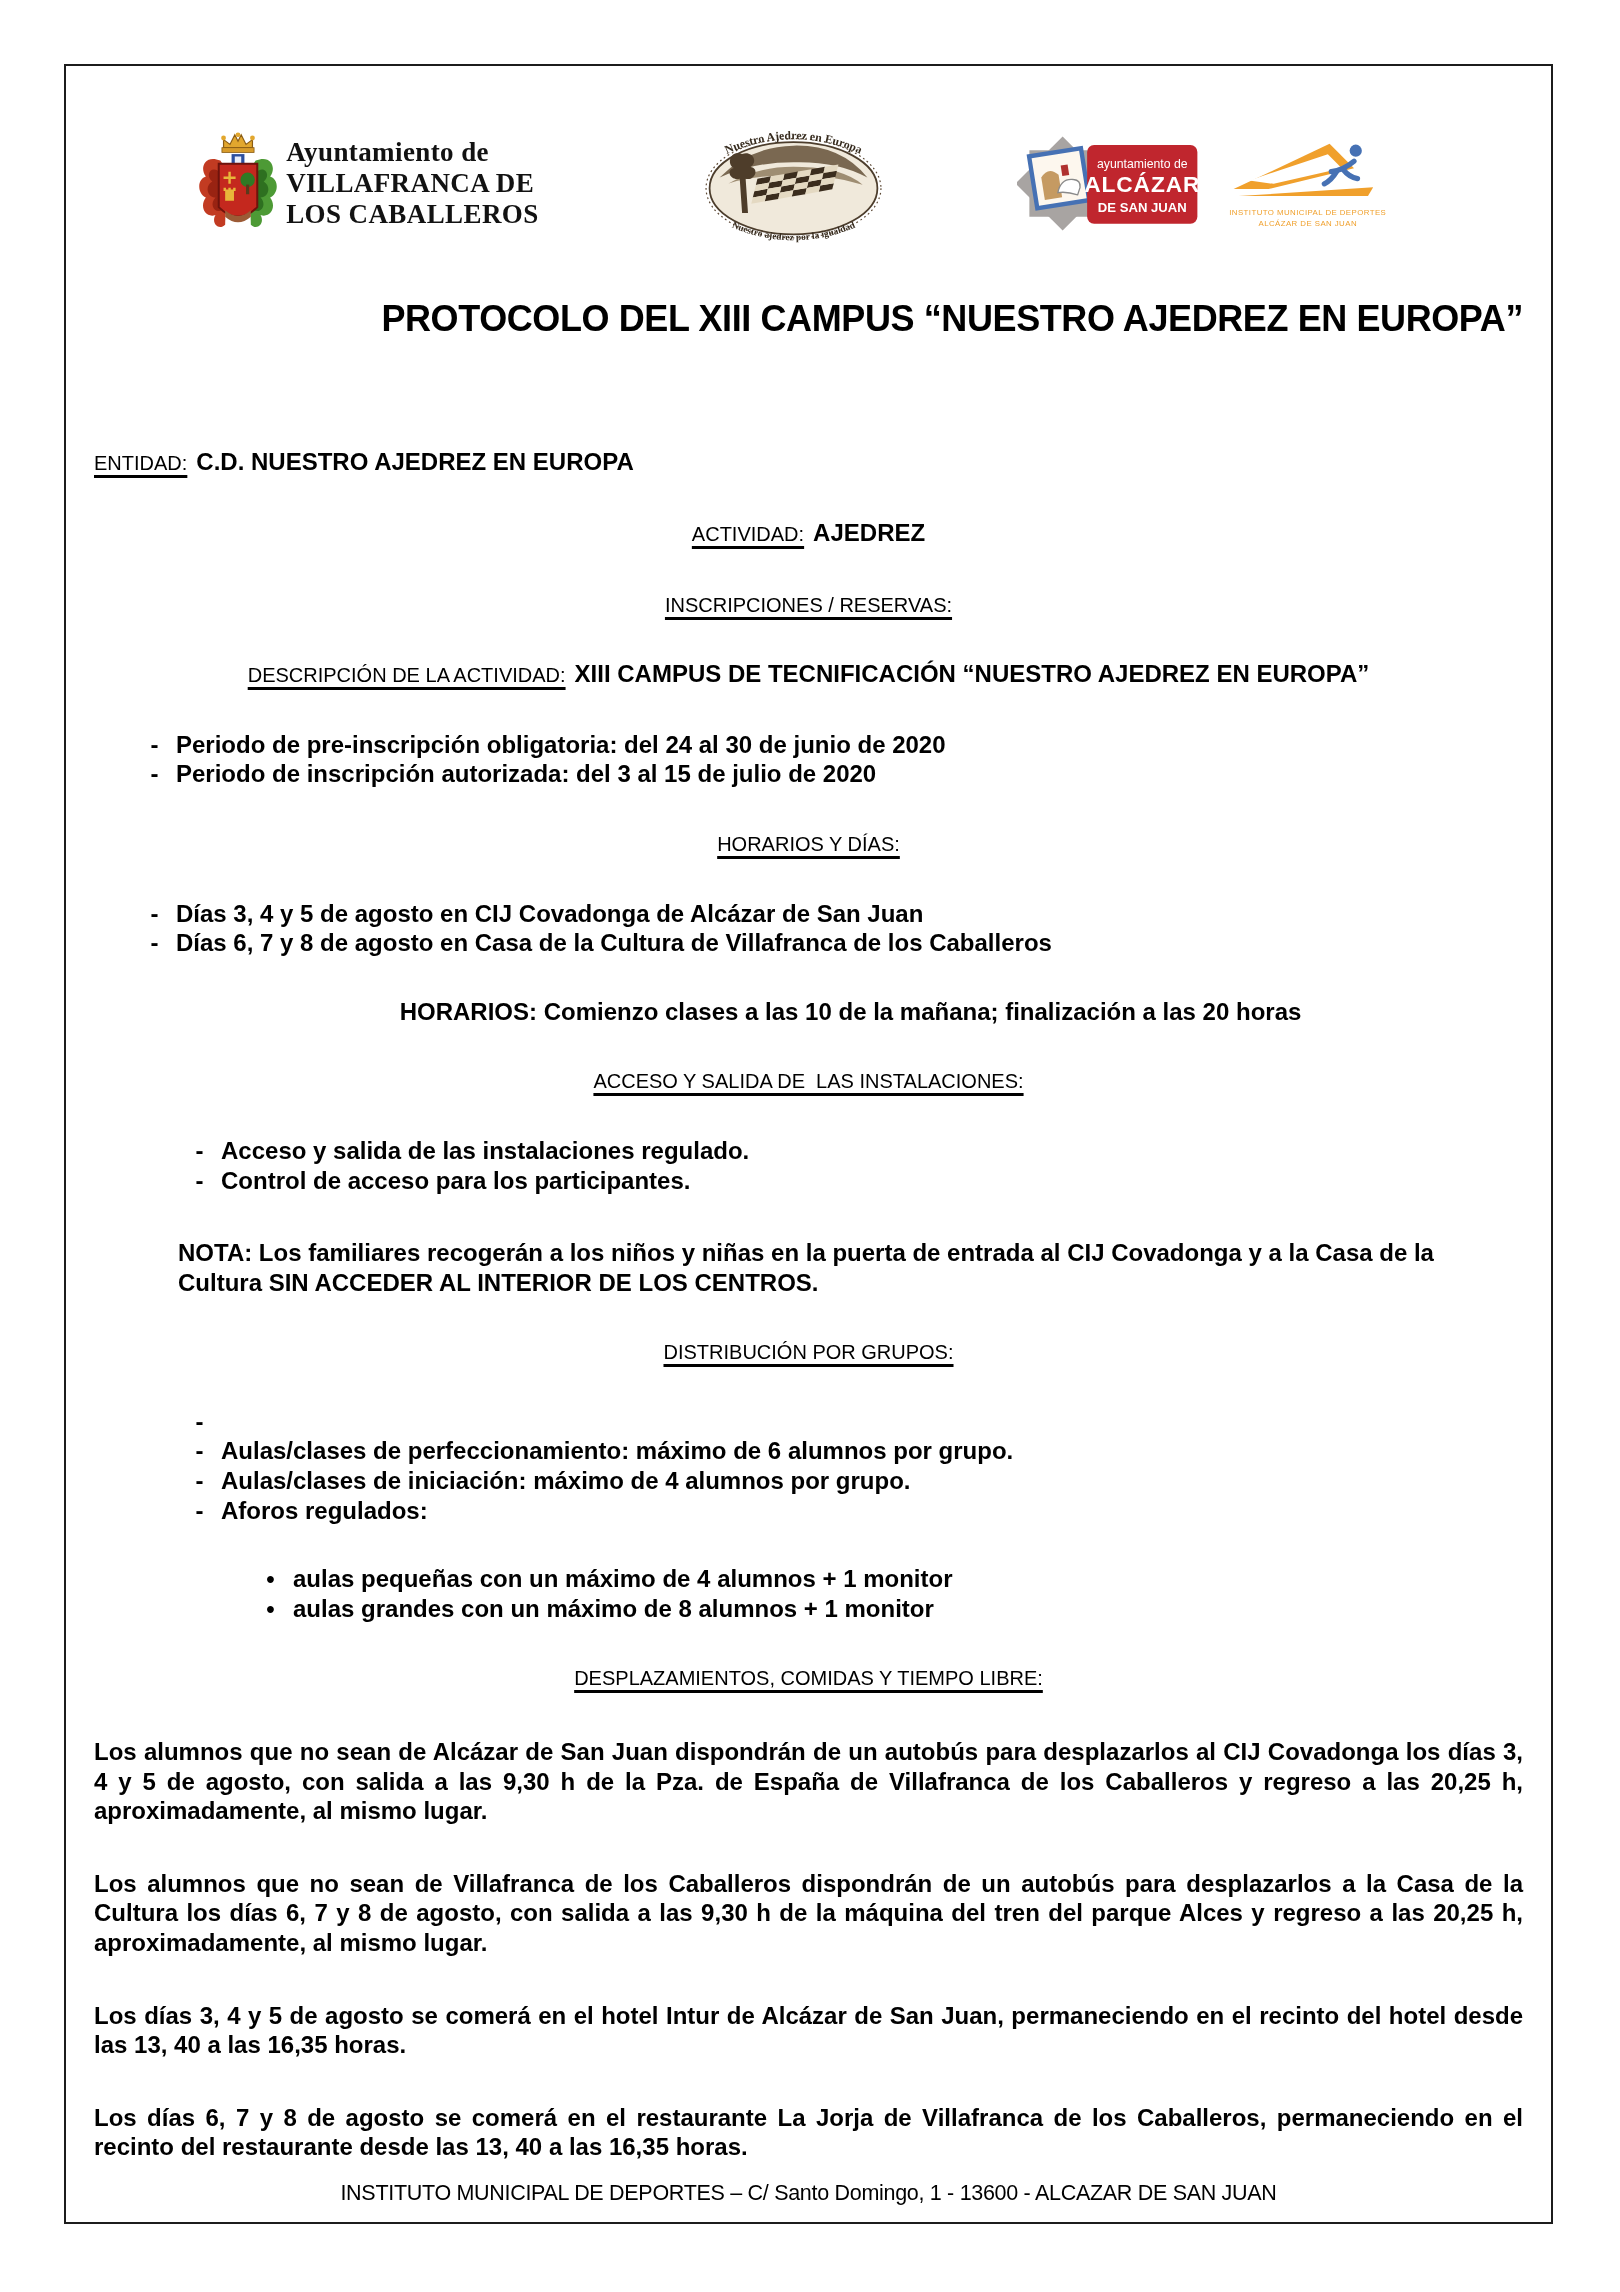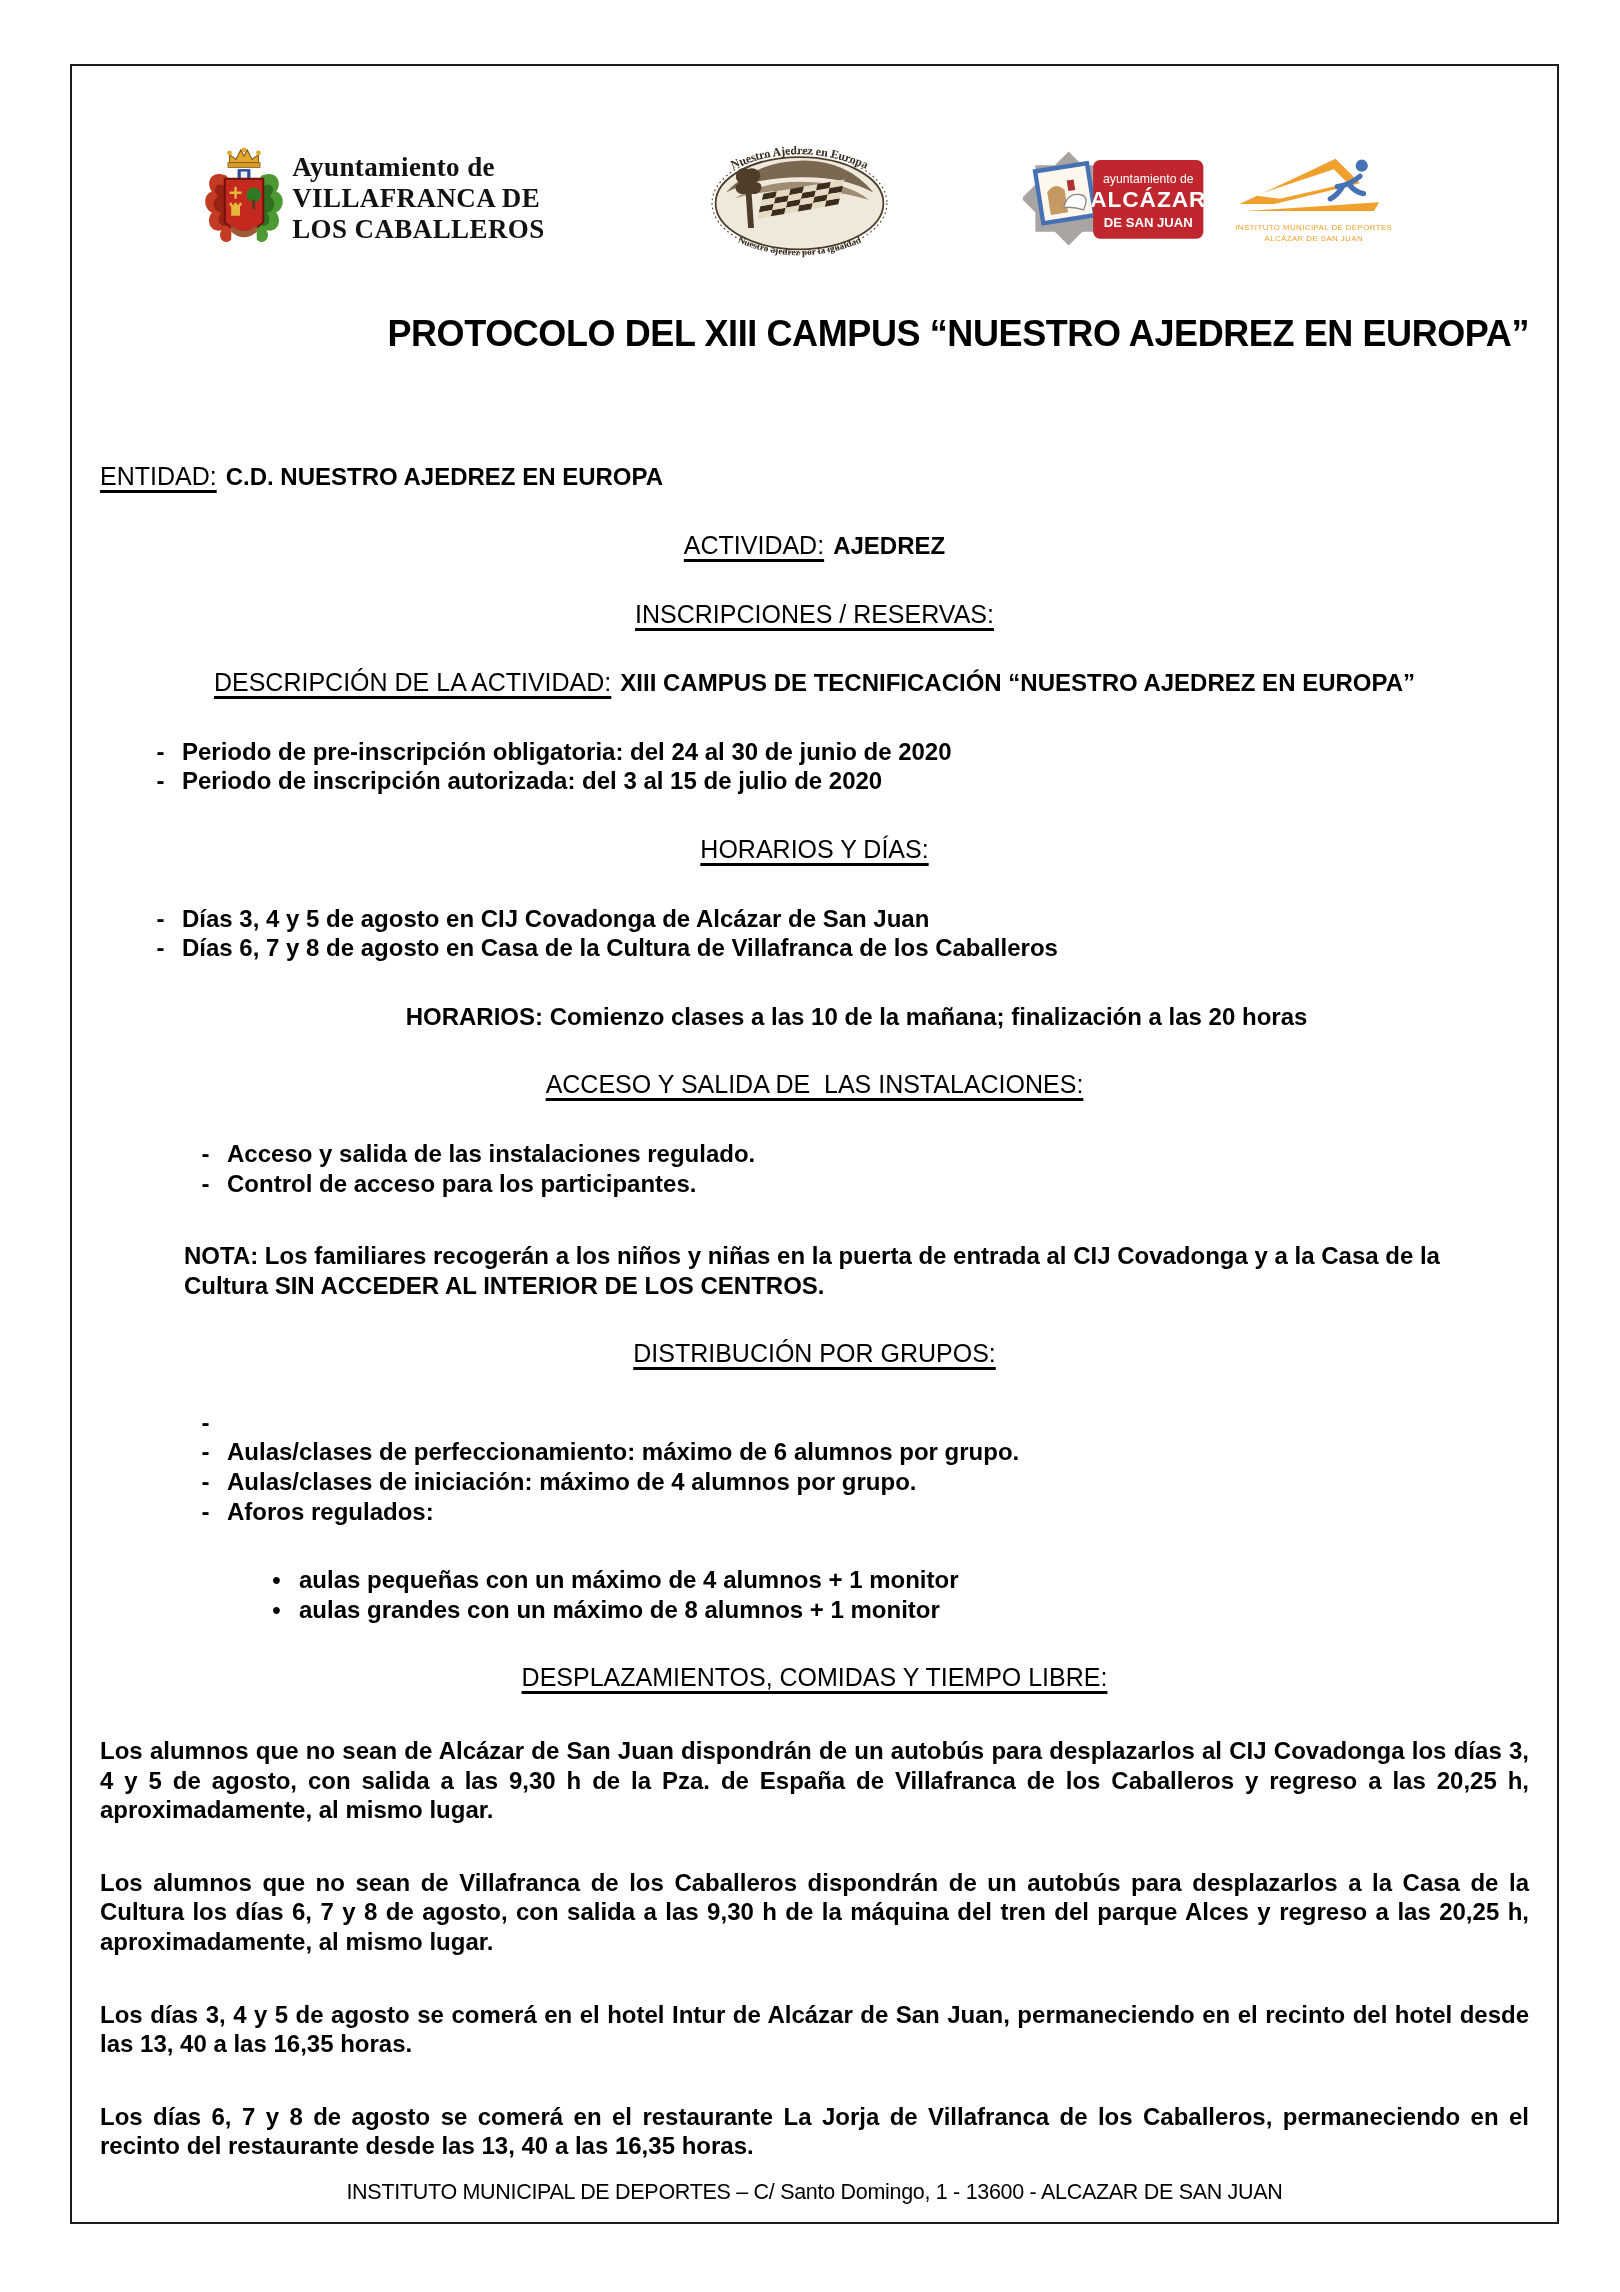--- a/index.html
+++ b/index.html
@@ -1,34 +1,34 @@
 <!DOCTYPE html>
 <html style="font-size:14.3px"><head>
 <meta charset="utf-8">
 <style>
   html,body{margin:0;padding:0;background:#ffffff;width:1620px;height:2293px;overflow:hidden;}
   body{font-family:"Liberation Sans", sans-serif;color:#000;position:relative;}
-  .page{position:absolute;left:70px;top:64px;width:1489px;height:2160px;border:2.7px solid #1c1c1c;box-sizing:border-box;padding:16px 28px;background:#fff;}
+  .page{position:absolute;left:64px;top:64px;width:1489px;height:2160px;border:2.7px solid #1c1c1c;box-sizing:border-box;padding:1px 28px;background:#fff;}
 
   
   .hdr{display:flex;align-items:center;margin-top:22.4px;height:188px;}
   .lg-vf{margin-left:103px;display:flex;align-items:center;}
   .vf-text{font-family:"Liberation Serif", serif;font-weight:bold;font-size:27px;line-height:31px;color:#121212;margin-left:7.2px;letter-spacing:0.4px;}
   .lg-chess{margin-left:157px;}
   .lg-right{margin-left:auto;margin-right:134px;display:flex;align-items:center;gap:22.4px;}
 
   
   .title{margin-top:19px;text-align:right;font-weight:bold;font-size:36px;line-height:45px;white-space:nowrap;letter-spacing:-0.4px;}
 
   
   .tline{font-size:24px;line-height:29.6px;}
   .blk44{margin-top:39px;text-align:center;}
   .blk48{margin-top:43px;}
   .first-field{margin-top:106px;}
-  .u{text-decoration:underline;text-decoration-thickness:2.7px;text-underline-offset:5.4px;white-space:pre-wrap;font-size:25px;}
+  .u{text-decoration:underline;text-decoration-thickness:2.7px;text-underline-offset:5.4px;white-space:pre-wrap;font-size:20px;}
   .b{font-weight:bold;}
   .field .b{margin-left:9px;}
 
   .li{display:flex;font-size:24px;line-height:29.6px;}
   .li .tx{font-weight:bold;}
   .li .mk{flex:none;font-weight:bold;}
   .lvl1 .mk{margin-left:39px;width:43px;}
   .lvl2 .mk{margin-left:84px;width:43px;}
   .lvl3 .mk{margin-left:154px;width:45px;}
 

